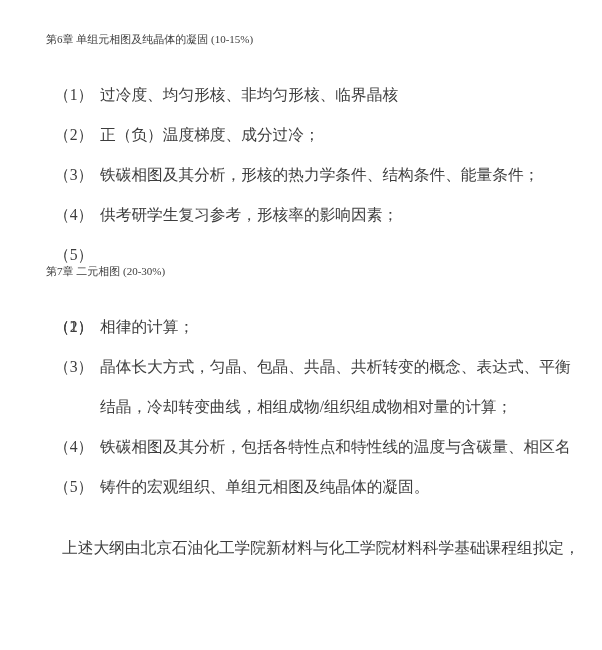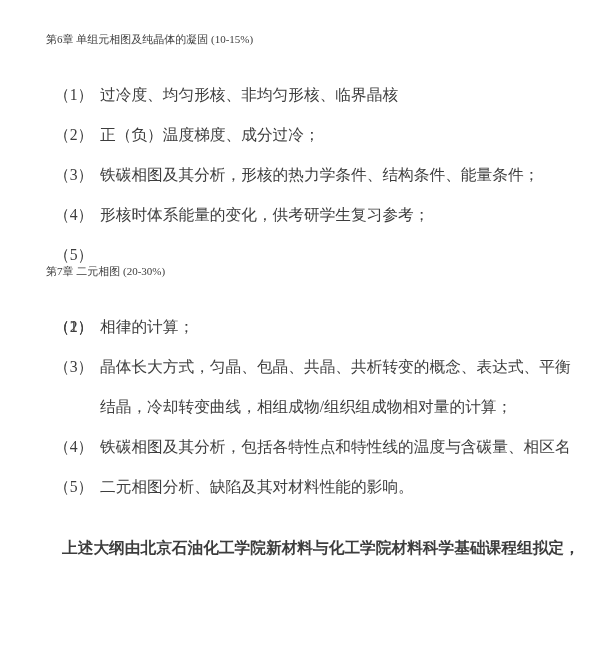--- a/index.html
+++ b/index.html
@@ -36,21 +36,20 @@
     top: 0;
     line-height: 40px;
     white-space: nowrap;
   }
   .item-line {
     line-height: 40px;
     white-space: nowrap;
   }
   .closing-paragraph {
     margin-top: 26px;
-    font-weight: bold;
   }
   .paragraph-line {
     line-height: 30px;
     white-space: nowrap;
   }
   .paragraph-line.first {
     text-indent: 32px;
   }
 </style>
 </head>
@@ -71,21 +70,21 @@
       <div class="item-line">正（负）温度梯度、成分过冷；</div>
     </div>
 
     <div class="item">
       <span class="item-marker">（3）</span>
       <div class="item-line">铁碳相图及其分析，形核的热力学条件、结构条件、能量条件；</div>
     </div>
 
     <div class="item">
       <span class="item-marker">（4）</span>
-      <div class="item-line">形核时体系能量的变化，供考研学生复习参考；</div>
+      <div class="item-line">供考研学生复习参考，形核率的影响因素；</div>
     </div>
 
     <div class="item">
       <span class="item-marker">（5）</span>
     </div>
   </section>
 
   <section>
     <h2 class="chapter-heading">第7章 二元相图 (20-30%)</h2>
 
@@ -104,21 +103,21 @@
       <div class="item-line">结晶，冷却转变曲线，相组成物/组织组成物相对量的计算；</div>
     </div>
 
     <div class="item">
       <span class="item-marker">（4）</span>
       <div class="item-line">铁碳相图及其分析，包括各特性点和特性线的温度与含碳量、相区名</div>
     </div>
 
     <div class="item">
       <span class="item-marker">（5）</span>
-      <div class="item-line">二元相图分析、缺陷及其对材料性能的影响。</div>
+      <div class="item-line">铸件的宏观组织、单组元相图及纯晶体的凝固。</div>
     </div>
   </section>
 
   <div class="closing-paragraph">
     <div class="paragraph-line first">上述大纲由北京石油化工学院新材料与化工学院材料科学基础课程组拟定，</div>
   </div>
 
 </div>
 
 </body></html>

